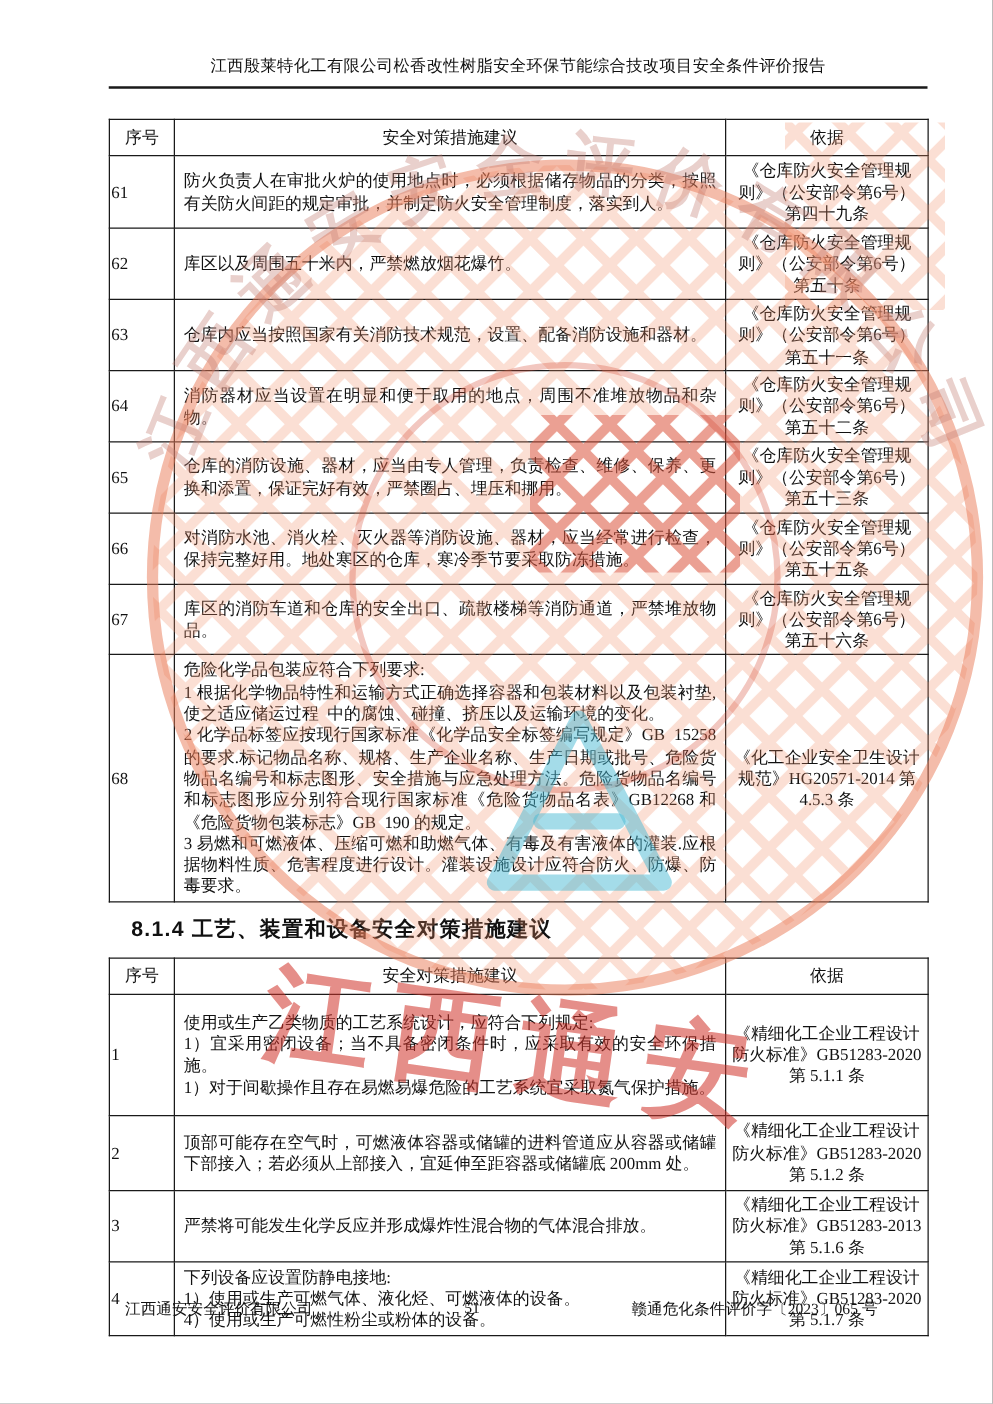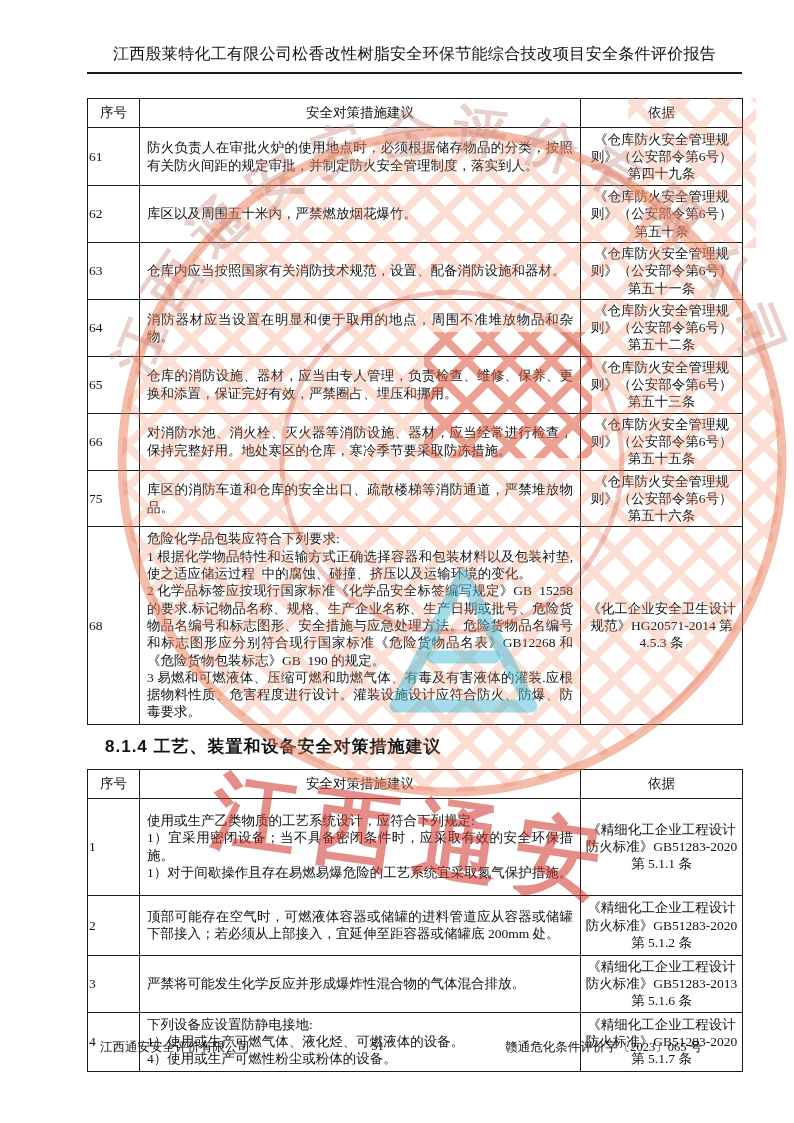--- a/index.html
+++ b/index.html
@@ -13,21 +13,21 @@
     color:#111;
   }
   .content{
     position:absolute;
     left:87px;top:0;
     width:655px;
   }
   .doc-header{
     margin-top:44px;
     text-align:center;
-    font-size:16px;
+    font-size:13px;
     letter-spacing:.3px;
     padding-bottom:7px;
     border-bottom:2px solid #1a1a1a;
   }
   table.rpt{
     border-collapse:collapse;
     table-layout:fixed;
     width:655px;
     font-size:13.5px;
     line-height:17.3px;
@@ -166,21 +166,21 @@
             <td class="col-basis">《仓库防火安全管理规则》（公安部令第6号）第五十三条</td>
           </tr>
           <tr>
             <td class="col-no">66</td>
             <td class="col-sug">
               <div class="para">对消防水池、消火栓、灭火器等消防设施、器材，应当经常进行检查，保持完整好用。地处寒区的仓库，寒冷季节要采取防冻措施。</div>
             </td>
             <td class="col-basis">《仓库防火安全管理规则》（公安部令第6号）第五十五条</td>
           </tr>
           <tr>
-            <td class="col-no">75</td>
+            <td class="col-no">67</td>
             <td class="col-sug">
               <div class="para">库区的消防车道和仓库的安全出口、疏散楼梯等消防通道，严禁堆放物品。</div>
             </td>
             <td class="col-basis">《仓库防火安全管理规则》（公安部令第6号）第五十六条</td>
           </tr>
           <tr>
             <td class="col-no">68</td>
             <td class="col-sug">
               <div class="para">危险化学品包装应符合下列要求:</div>
               <div class="para">1 根据化学物品特性和运输方式正确选择容器和包装材料以及包装衬垫,使之适应储运过程  中的腐蚀、碰撞、挤压以及运输环境的变化。</div>

